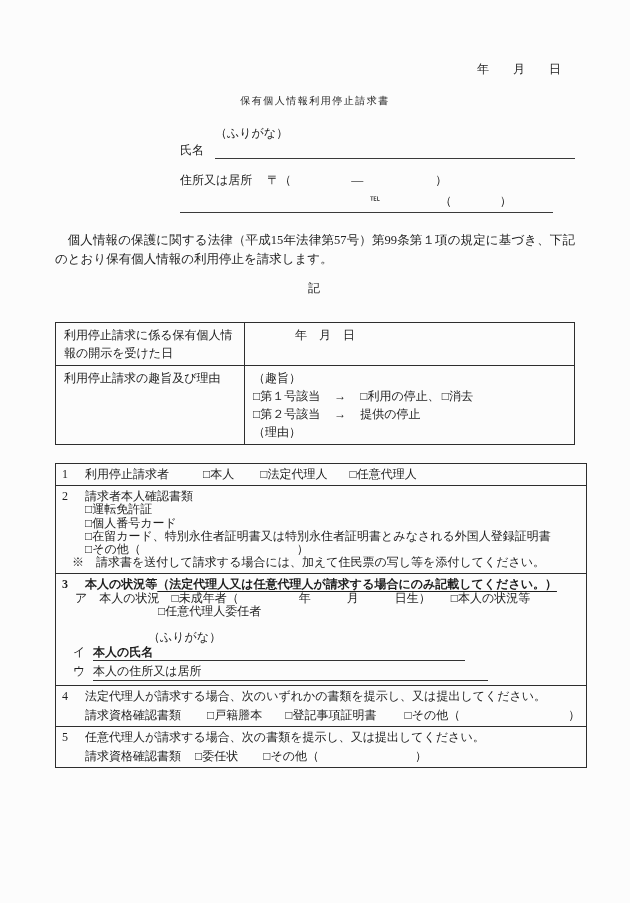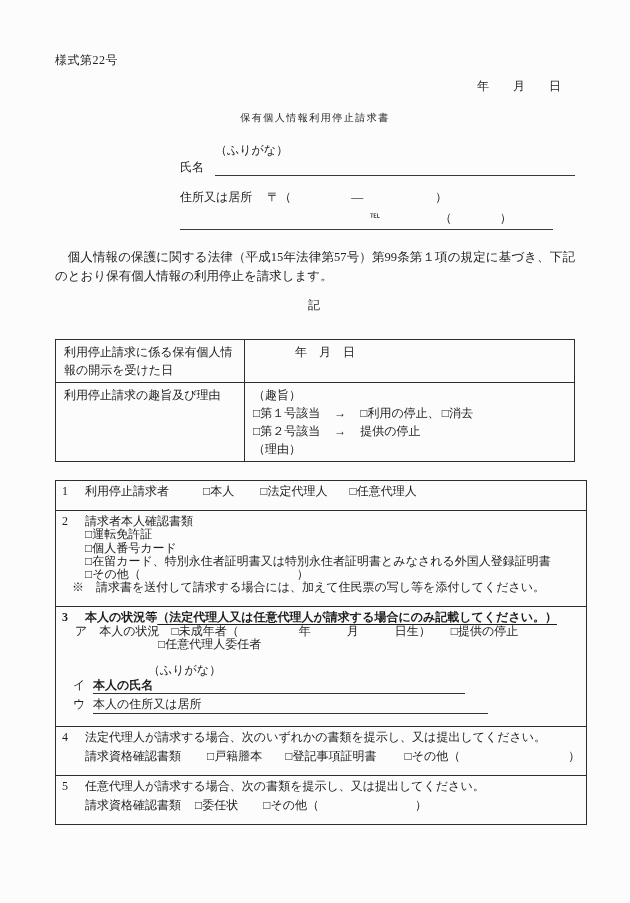--- a/index.html
+++ b/index.html
@@ -38,21 +38,21 @@
   .t1 { margin-top:25px; }
   .t1 td { padding:3px 8px 3px 8px; line-height:18px; }
   .t1 .t1-label { width:172px; }
   .t1-date-val { margin-left:42px; }
   .docnum-line { display:flex; justify-content:space-between; padding-right:2px; }
   .cell-underline { border-bottom:1px solid #3a3a3a; height:11px; margin:0 2px 2px 2px; }
   .arrow { margin:0 14px 0 14px; }
   .cb-gap { margin-left:2px; }
 
   .t2 { margin-top:18px; }
-  .t2 td { padding:4px 6px 12px 6px; line-height:13.2px; }
+  .t2 td { padding:4px 6px 4px 6px; line-height:13.2px; }
   .t2 .line { white-space:nowrap; }
   .no { display:inline-block; width:23px; }
   .bold { font-weight:bold; }
   .u-note { text-decoration:underline; text-underline-offset:3px; }
 
   .opt-line { margin-left:23px; }
   .note-line { margin-left:10px; }
 
   .i1-cb1 { margin-left:34px; }
   .i1-cb2 { margin-left:26px; }
@@ -76,21 +76,20 @@
   .i4-cb3 { margin-left:28px; }
   .i5-cb1 { margin-left:14px; }
   .i5-cb2 { margin-left:25px; }
 </style>
 </head>
 <body>
 
 <div class="page">
   <div class="content">
 
-    <div class="form-number">様式第22号</div>
 
     <div class="date-line">年　　月　　日</div>
 
     <div class="doc-title">保有個人情報利用停止請求書</div>
 
 
     <div class="applicant-block">
       <div class="furigana-label">（ふりがな）</div>
       <div class="field-row">
         <span class="field-label">氏名</span>
@@ -153,21 +152,21 @@
           <div class="line opt-line">□その他（　　　　　　　　　　　　　）</div>
           <div class="line note-line">※　請求書を送付して請求する場合には、加えて住民票の写し等を添付してください。</div>
         </td>
       </tr>
       <tr>
         <td>
           <div class="line bold">
             <span class="no">3</span><span>本人の状況等</span><span class="u-note">（法定代理人又は任意代理人が請求する場合にのみ記載してください。）</span>
           </div>
           <div class="line i3-a-line">
-            <span>ア　本人の状況</span><span class="i3-cb-minor">□未成年者（　　　　　年　　　月　　　日生）</span><span class="i3-cb-ward">□提供の停止</span>
+            <span>ア　本人の状況</span><span class="i3-cb-minor">□未成年者（　　　　　年　　　月　　　日生）</span><span class="i3-cb-ward">□本人の状況等</span>
           </div>
           <div class="line i3-delegator">□任意代理人委任者</div>
           <div class="line i3-furigana">（ふりがな）</div>
           <div class="uline-row">
             <span class="sub-prefix">イ</span><span class="uline-field w-i"><span>本人の氏名</span></span>
           </div>
           <div class="uline-row second">
             <span class="sub-prefix">ウ</span><span class="uline-field w-u"><span>本人の住所又は居所</span></span>
           </div>
         </td>

